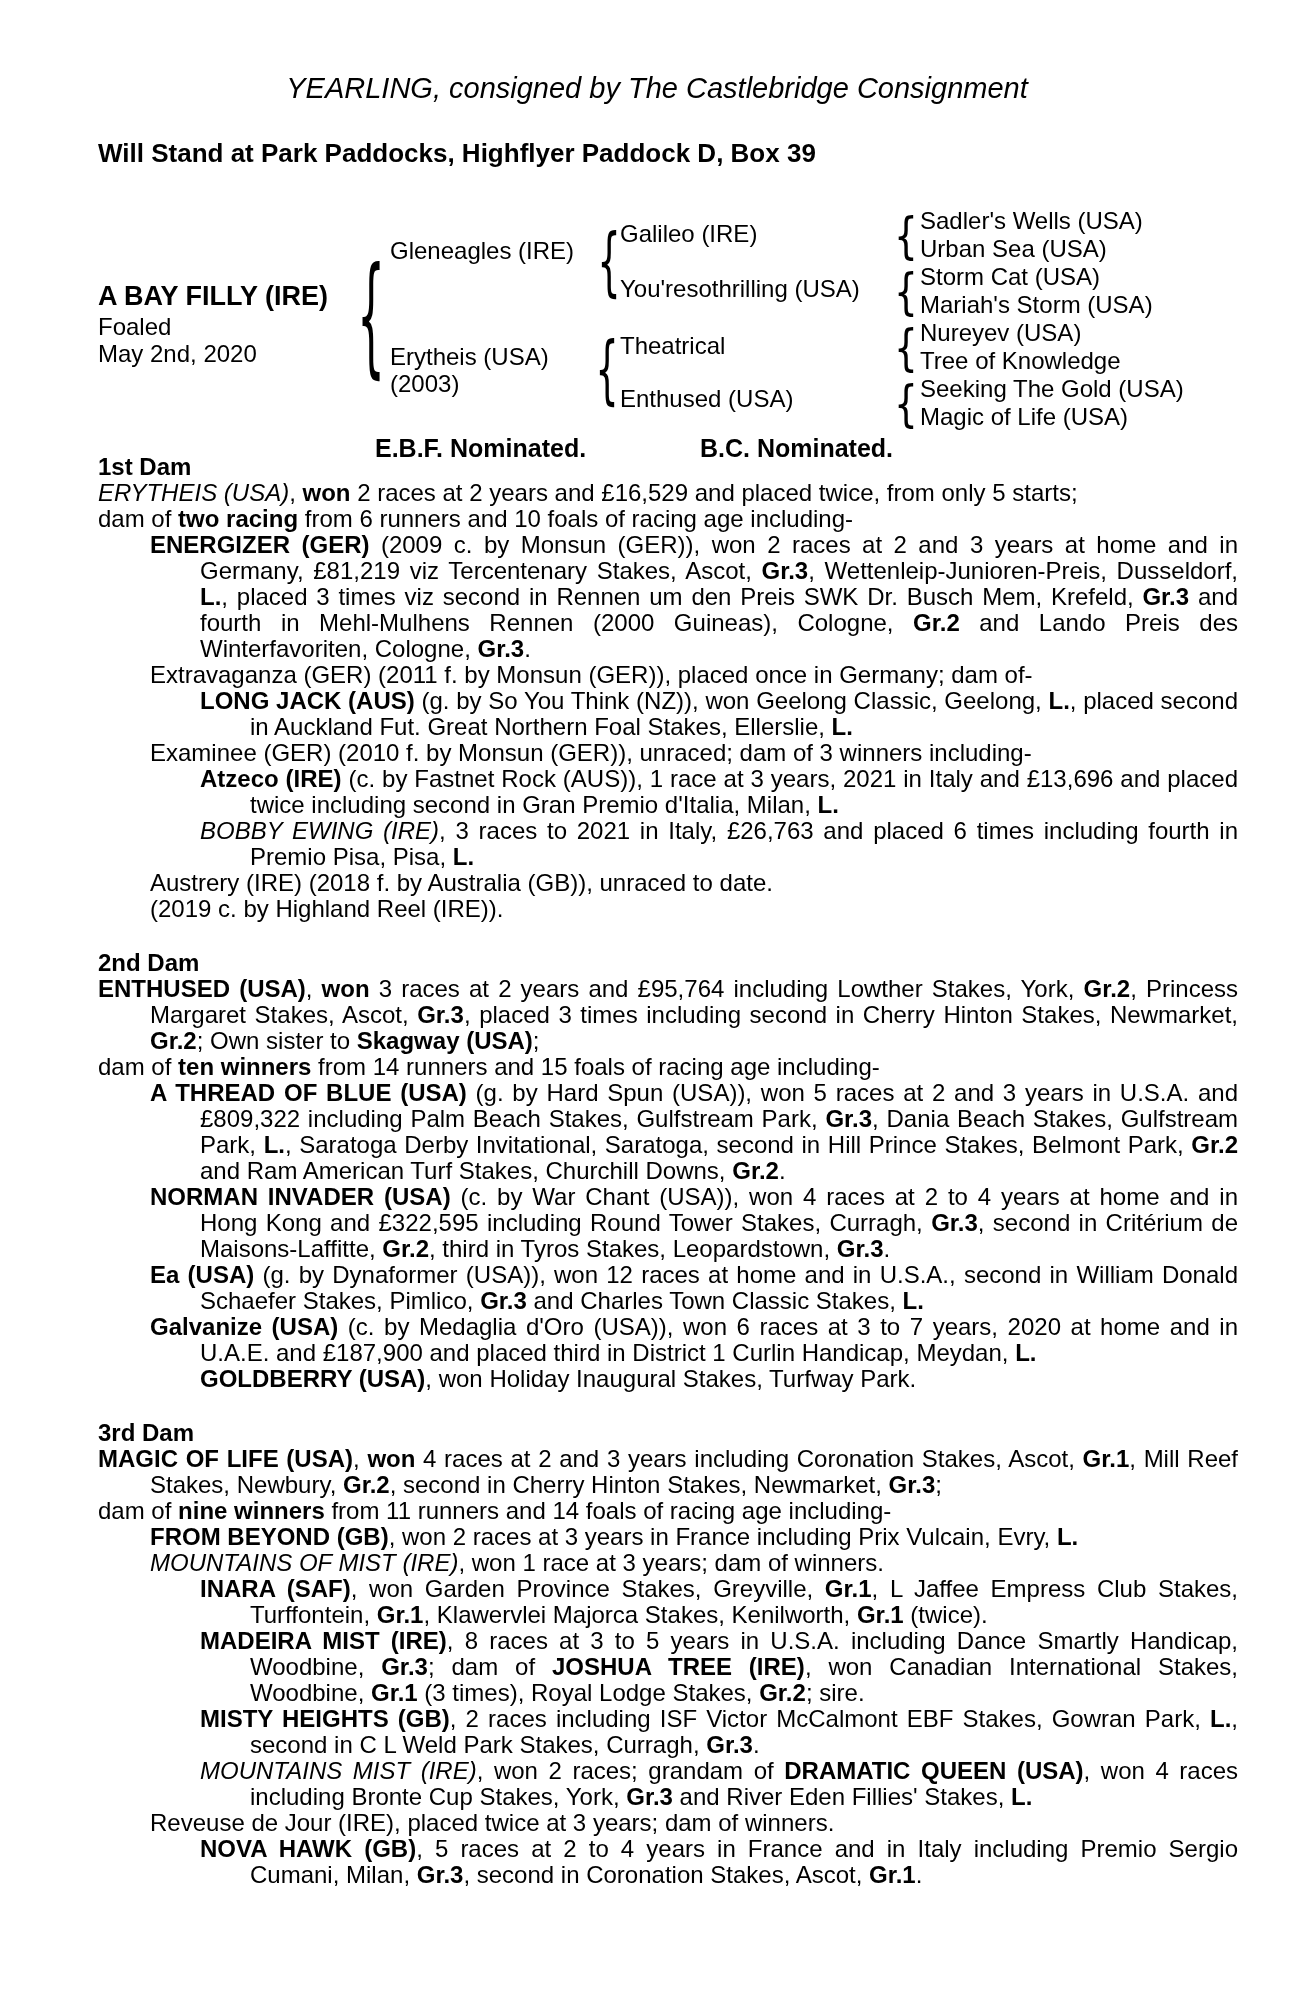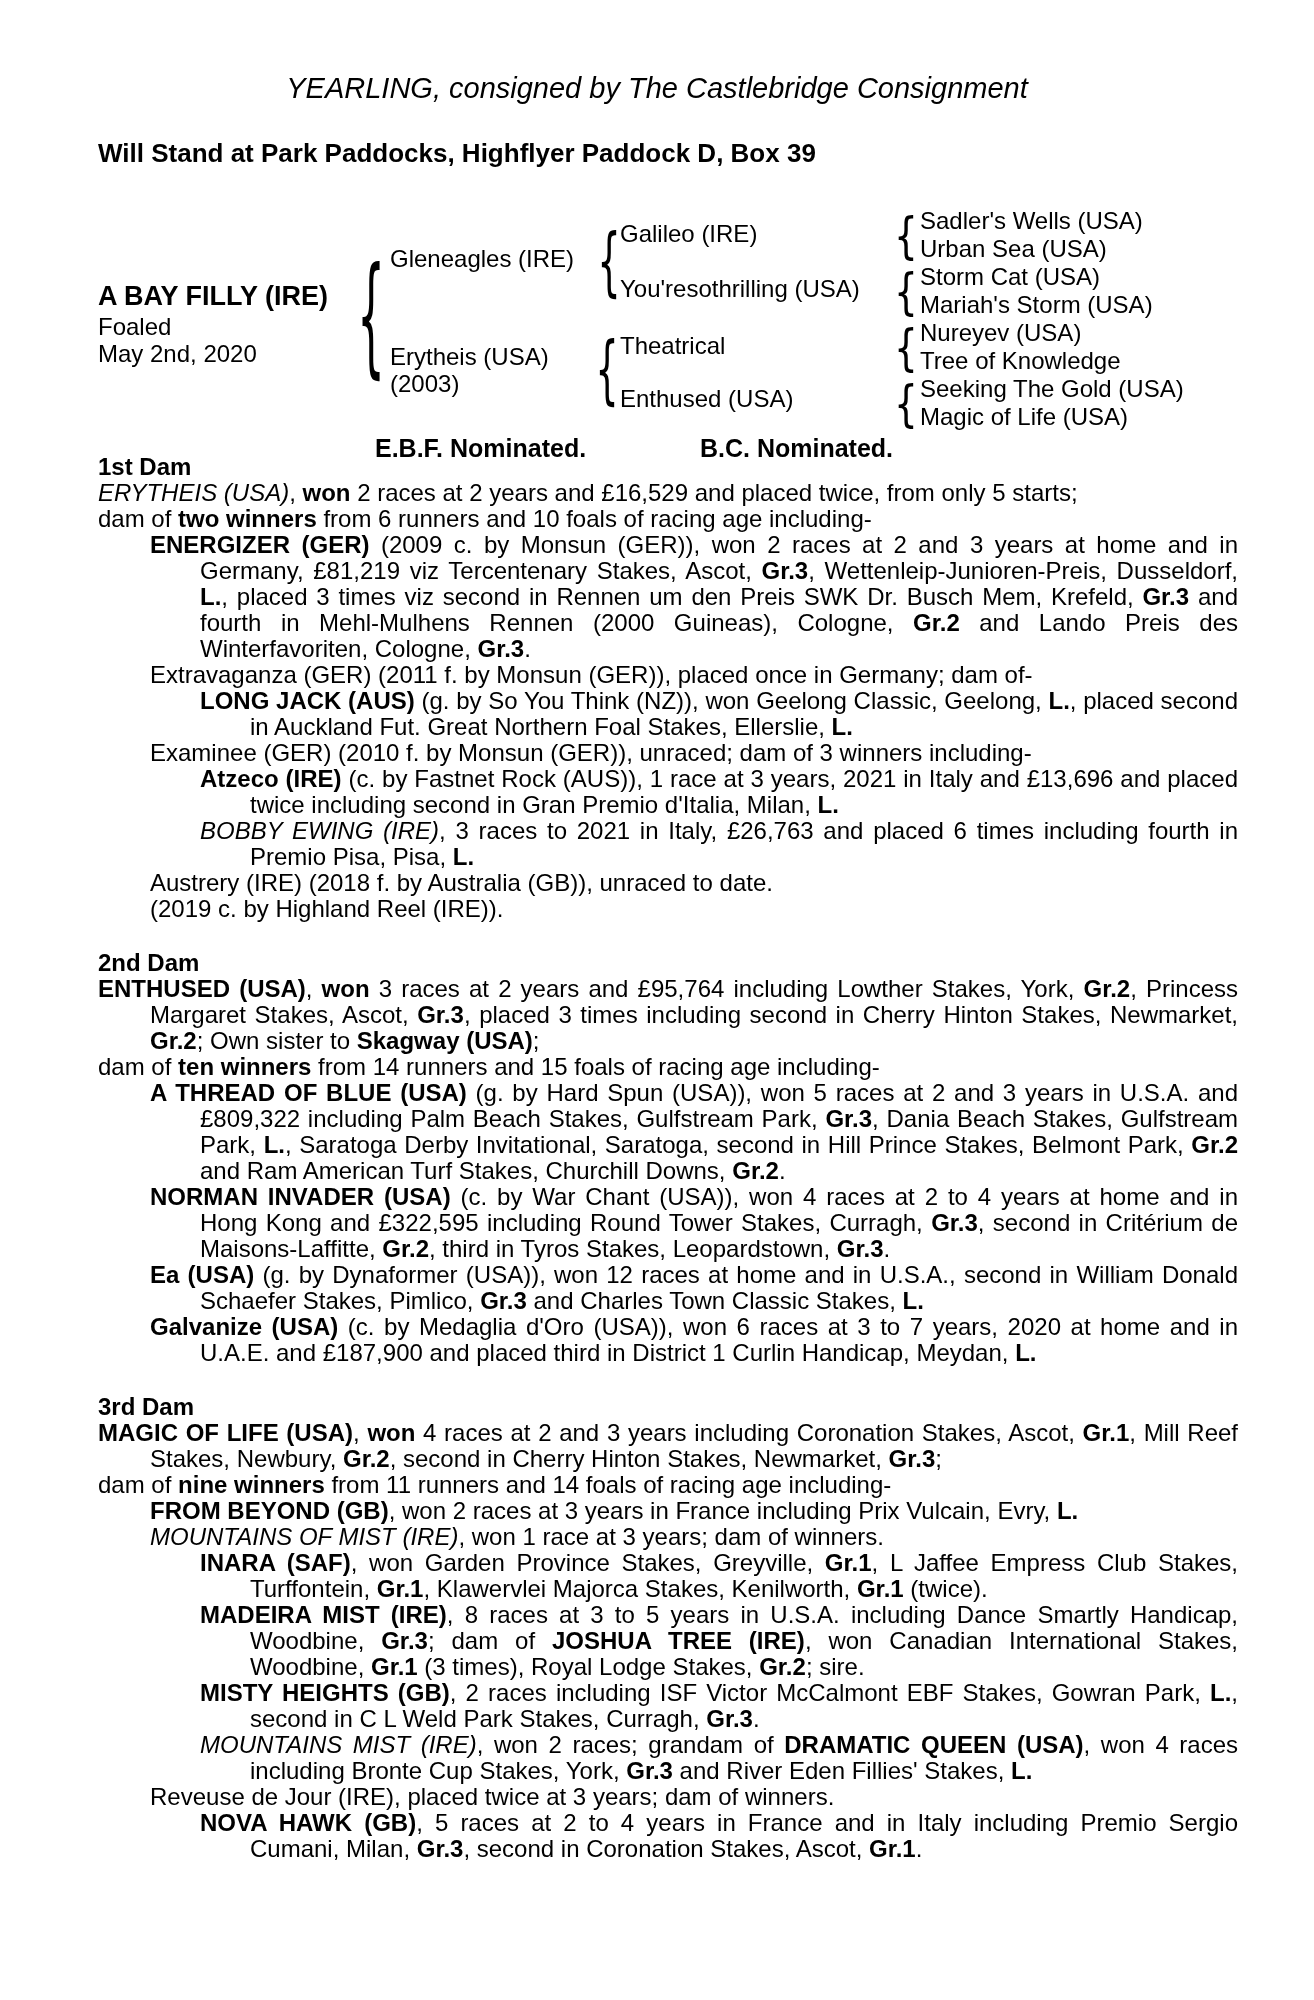--- a/index.html
+++ b/index.html
@@ -69,21 +69,21 @@
   <div class="foaled-date">May 2nd, 2020</div>
 
   <span class="brace l" style="left:371px;top:315px;">{</span>
   <span class="brace m" style="left:609px;top:261px;">{</span>
   <span class="brace m" style="left:607px;top:369px;">{</span>
   <span class="brace s" style="left:906px;top:236px;">{</span>
   <span class="brace s" style="left:906px;top:292px;">{</span>
   <span class="brace s" style="left:906px;top:348px;">{</span>
   <span class="brace s" style="left:906px;top:404px;">{</span>
 
-  <div class="ped" style="left:390px;top:245px;">Gleneagles (IRE)</div>
+  <div class="ped" style="left:390px;top:237px;">Gleneagles (IRE)</div>
   <div class="ped" style="left:390px;top:343px;">Erytheis (USA)</div>
   <div class="ped" style="left:390px;top:370px;">(2003)</div>
 
   <div class="ped" style="left:620px;top:220px;">Galileo (IRE)</div>
   <div class="ped" style="left:620px;top:275px;">You'resothrilling (USA)</div>
   <div class="ped" style="left:620px;top:332px;">Theatrical</div>
   <div class="ped" style="left:620px;top:385px;">Enthused (USA)</div>
 
   <div class="ped" style="left:920px;top:207px;">Sadler's Wells (USA)</div>
   <div class="ped" style="left:920px;top:235px;">Urban Sea (USA)</div>
@@ -94,38 +94,39 @@
   <div class="ped" style="left:920px;top:375px;">Seeking The Gold (USA)</div>
   <div class="ped" style="left:920px;top:403px;">Magic of Life (USA)</div>
 
   <div class="nom ebf">E.B.F. Nominated.</div>
   <div class="nom bc">B.C. Nominated.</div>
 
   <div id="sections">
       <div class="section">
         <div class="sec-head">1st Dam</div>
         <div class="para hang0"><span class="i">ERYTHEIS (USA)</span><span>, </span><span class="b">won</span><span> 2 races at 2 years and £16,529 and placed twice, from only 5 starts;</span></div>
-        <div class="para flush"><span>dam of </span><span class="b">two winners</span><span> from 6 runners and 10 foals of racing age including-</span></div>
+        <div class="para flush"><span>dam of </span><span class="b">two racing</span><span> from 6 runners and 10 foals of racing age including-</span></div>
         <div class="para lvl1"><span class="b">ENERGIZER (GER)</span><span> (2009 c. by Monsun (GER)), won 2 races at 2 and 3 years at home and in Germany, £81,219 viz Tercentenary Stakes, Ascot, </span><span class="b">Gr.3</span><span>, Wettenleip-Junioren-Preis, Dusseldorf, </span><span class="b">L.</span><span>, placed 3 times viz second in Rennen um den Preis SWK Dr. Busch Mem, Krefeld, </span><span class="b">Gr.3</span><span> and fourth in Mehl-Mulhens Rennen (2000 Guineas), Cologne, </span><span class="b">Gr.2</span><span> and Lando Preis des Winterfavoriten, Cologne, </span><span class="b">Gr.3</span><span>.</span></div>
         <div class="para lvl1"><span>Extravaganza (GER) (2011 f. by Monsun (GER)), placed once in Germany; dam of-</span></div>
         <div class="para lvl2"><span class="b">LONG JACK (AUS)</span><span> (g. by So You Think (NZ)), won Geelong Classic, Geelong, </span><span class="b">L.</span><span>, placed second in Auckland Fut. Great Northern Foal Stakes, Ellerslie, </span><span class="b">L.</span></div>
         <div class="para lvl1"><span>Examinee (GER) (2010 f. by Monsun (GER)), unraced; dam of 3 winners including-</span></div>
         <div class="para lvl2"><span class="b">Atzeco (IRE)</span><span> (c. by Fastnet Rock (AUS)), 1 race at 3 years, 2021 in Italy and £13,696 and placed twice including second in Gran Premio d'Italia, Milan, </span><span class="b">L.</span></div>
         <div class="para lvl2"><span class="i">BOBBY EWING (IRE)</span><span>, 3 races to 2021 in Italy, £26,763 and placed 6 times including fourth in Premio Pisa, Pisa, </span><span class="b">L.</span></div>
         <div class="para lvl1"><span>Austrery (IRE) (2018 f. by Australia (GB)), unraced to date.</span></div>
         <div class="para lvl1"><span>(2019 c. by Highland Reel (IRE)).</span></div>
       </div>
       <div class="section">
         <div class="sec-head">2nd Dam</div>
         <div class="para hang0"><span class="b">ENTHUSED (USA)</span><span>, </span><span class="b">won</span><span> 3 races at 2 years and £95,764 including Lowther Stakes, York, </span><span class="b">Gr.2</span><span>, Princess Margaret Stakes, Ascot, </span><span class="b">Gr.3</span><span>, placed 3 times including second in Cherry Hinton Stakes, Newmarket, </span><span class="b">Gr.2</span><span>; Own sister to </span><span class="b">Skagway (USA)</span><span>;</span></div>
         <div class="para flush"><span>dam of </span><span class="b">ten winners</span><span> from 14 runners and 15 foals of racing age including-</span></div>
         <div class="para lvl1"><span class="b">A THREAD OF BLUE (USA)</span><span> (g. by Hard Spun (USA)), won 5 races at 2 and 3 years in U.S.A. and £809,322 including Palm Beach Stakes, Gulfstream Park, </span><span class="b">Gr.3</span><span>, Dania Beach Stakes, Gulfstream Park, </span><span class="b">L.</span><span>, Saratoga Derby Invitational, Saratoga, second in Hill Prince Stakes, Belmont Park, </span><span class="b">Gr.2</span><span> and Ram American Turf Stakes, Churchill Downs, </span><span class="b">Gr.2</span><span>.</span></div>
         <div class="para lvl1"><span class="b">NORMAN INVADER (USA)</span><span> (c. by War Chant (USA)), won 4 races at 2 to 4 years at home and in Hong Kong and £322,595 including Round Tower Stakes, Curragh, </span><span class="b">Gr.3</span><span>, second in Critérium de Maisons-Laffitte, </span><span class="b">Gr.2</span><span>, third in Tyros Stakes, Leopardstown, </span><span class="b">Gr.3</span><span>.</span></div>
         <div class="para lvl1"><span class="b">Ea (USA)</span><span> (g. by Dynaformer (USA)), won 12 races at home and in U.S.A., second in William Donald Schaefer Stakes, Pimlico, </span><span class="b">Gr.3</span><span> and Charles Town Classic Stakes, </span><span class="b">L.</span></div>
         <div class="para lvl1"><span class="b">Galvanize (USA)</span><span> (c. by Medaglia d'Oro (USA)), won 6 races at 3 to 7 years, 2020 at home and in U.A.E. and £187,900 and placed third in District 1 Curlin Handicap, Meydan, </span><span class="b">L.</span></div>
+        <div class="para lvl2"><span class="b">GOLDBERRY (USA)</span><span>, won Holiday Inaugural Stakes, Turfway Park.</span></div>
       </div>
       <div class="section">
         <div class="sec-head">3rd Dam</div>
         <div class="para hang0"><span class="b">MAGIC OF LIFE (USA)</span><span>, </span><span class="b">won</span><span> 4 races at 2 and 3 years including Coronation Stakes, Ascot, </span><span class="b">Gr.1</span><span>, Mill Reef Stakes, Newbury, </span><span class="b">Gr.2</span><span>, second in Cherry Hinton Stakes, Newmarket, </span><span class="b">Gr.3</span><span>;</span></div>
         <div class="para flush"><span>dam of </span><span class="b">nine winners</span><span> from 11 runners and 14 foals of racing age including-</span></div>
         <div class="para lvl1"><span class="b">FROM BEYOND (GB)</span><span>, won 2 races at 3 years in France including Prix Vulcain, Evry, </span><span class="b">L.</span></div>
         <div class="para lvl1"><span class="i">MOUNTAINS OF MIST (IRE)</span><span>, won 1 race at 3 years; dam of winners.</span></div>
         <div class="para lvl2"><span class="b">INARA (SAF)</span><span>, won Garden Province Stakes, Greyville, </span><span class="b">Gr.1</span><span>, L Jaffee Empress Club Stakes, Turffontein, </span><span class="b">Gr.1</span><span>, Klawervlei Majorca Stakes, Kenilworth, </span><span class="b">Gr.1</span><span> (twice).</span></div>
         <div class="para lvl2"><span class="b">MADEIRA MIST (IRE)</span><span>, 8 races at 3 to 5 years in U.S.A. including Dance Smartly Handicap, Woodbine, </span><span class="b">Gr.3</span><span>; dam of </span><span class="b">JOSHUA TREE (IRE)</span><span>, won Canadian International Stakes, Woodbine, </span><span class="b">Gr.1</span><span> (3 times), Royal Lodge Stakes, </span><span class="b">Gr.2</span><span>; sire.</span></div>
         <div class="para lvl2"><span class="b">MISTY HEIGHTS (GB)</span><span>, 2 races including ISF Victor McCalmont EBF Stakes, Gowran Park, </span><span class="b">L.</span><span>, second in C L Weld Park Stakes, Curragh, </span><span class="b">Gr.3</span><span>.</span></div>

